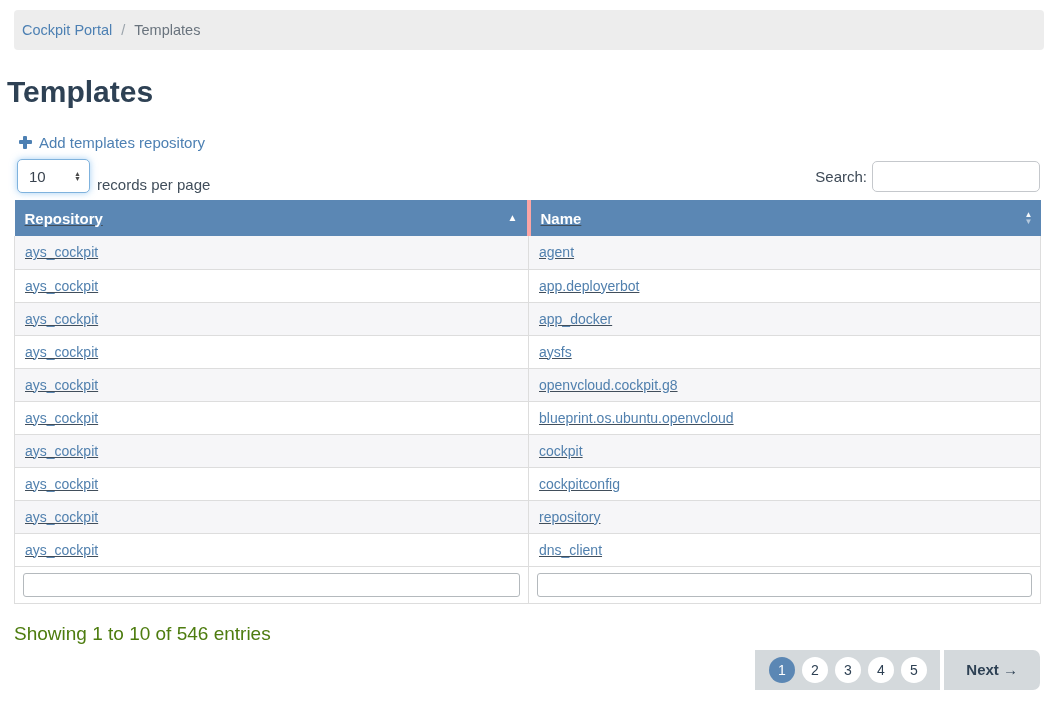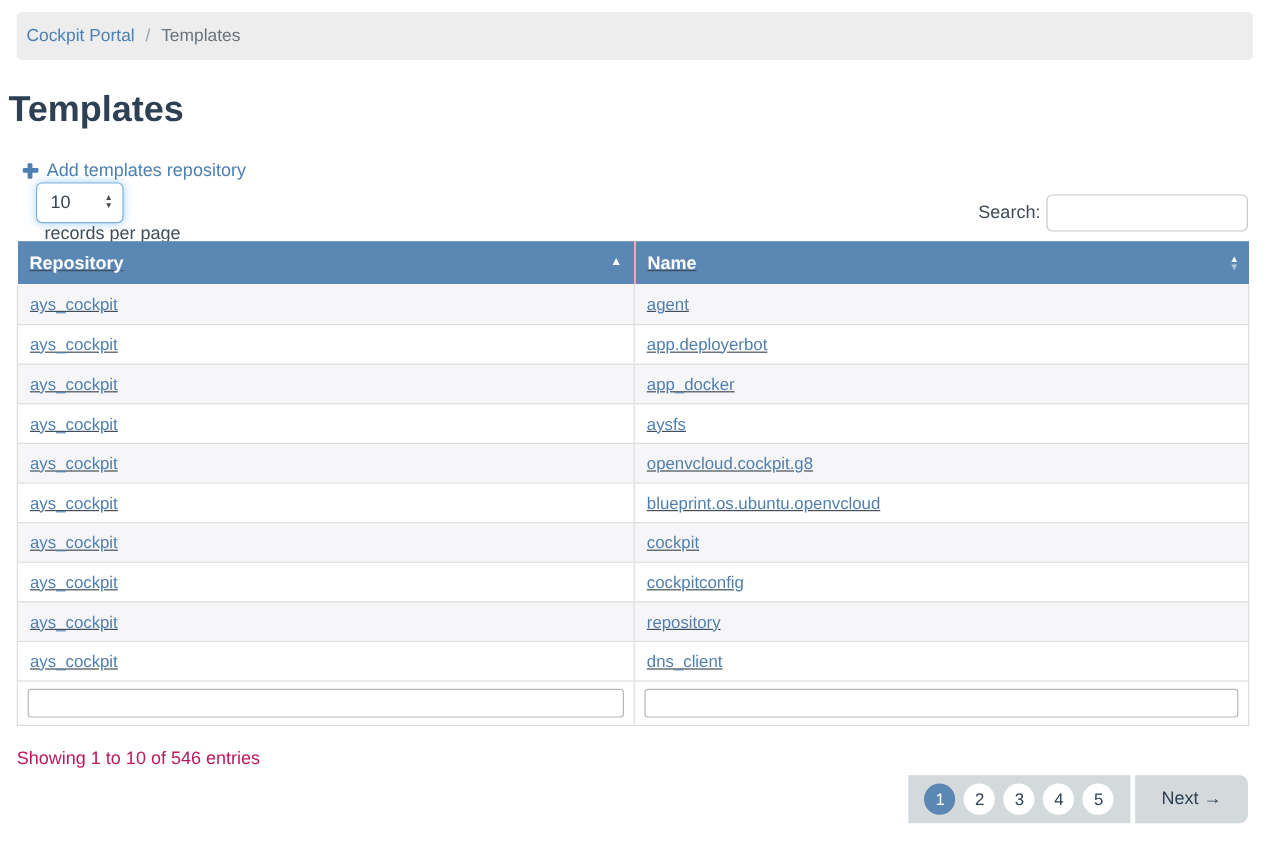--- a/index.html
+++ b/index.html
@@ -42,21 +42,21 @@
   .plus-icon::before { content: ""; position: absolute; left: 4px; top: 0; width: 4px; height: 13px; background: #4d80b3; border-radius: 1px; }
   .plus-icon::after  { content: ""; position: absolute; top: 4px; left: 0; width: 13px; height: 4px; background: #4d80b3; border-radius: 1px; }
 
   
   .controls {
     margin: 7px 14px 0 14px;
     width: 1026px; height: 34px;
     display: flex; align-items: center; justify-content: space-between;
     font-size: 15px;
   }
-  .length-group { display: flex; align-items: flex-start; margin-left: 16px; flex-direction: column; }
+  .length-group { display: flex; align-items: flex-end; margin-left: 3px; }
   .records-select {
     width: 73px; height: 34px;
     background: #fff;
     border: 1px solid #7fb2dd;
     border-radius: 5px;
     box-shadow: 0 0 7px rgba(92,169,233,0.55);
     display: flex; align-items: center; justify-content: space-between;
     padding: 0 8px 0 11px;
     font-size: 15px; color: #39434f;
     cursor: pointer;
@@ -88,21 +88,21 @@
   thead th {
     height: 36px;
     background: #5b87b4;
     color: #ffffff;
     font-size: 15px; font-weight: bold;
     text-align: left;
     padding: 0 26px 0 10px;
     position: relative;
     cursor: pointer;
   }
-  thead th.th-name { border-left: 2px solid #fca5a5; }
+  thead th.th-name { border-left: 4px solid #fca5a5; }
   .sort-asc {
     position: absolute; right: 9px; top: 50%; transform: translateY(-50%);
     font-size: 10px; color: #ffffff; line-height: 10px;
   }
   .sort-both {
     position: absolute; right: 8px; top: 50%; transform: translateY(-50%);
     display: flex; flex-direction: column; align-items: center;
     font-size: 8px; line-height: 7px;
   }
   .sort-both .up { color: rgba(255,255,255,0.95); }
@@ -132,39 +132,40 @@
     width: 100%; height: 24px;
     border: 1px solid #b4b9bd;
     border-radius: 3px;
     padding: 0 6px;
     font-size: 14px;
     font-family: "Liberation Sans", sans-serif;
     outline: none;
   }
 
   
-  .table-info { margin: 19px 0 0 14px; font-size: 15px; color: #be185d; }
+  .table-info { margin: 19px 0 0 14px; font-size: 19px; color: #4d7c0f; }
   .pagination-row {
     margin: 5px 18px 0 0;
     display: flex; justify-content: flex-end; align-items: center;
   }
   .pg-seg { background: #d4d9dc; height: 40px; display: flex; align-items: center; }
   .pg-prev {
     border-radius: 7px 0 0 7px;
     padding: 0 22px;
     font-size: 15px; color: #2e4154;
     margin-right: 4px;
     cursor: pointer;
   }
   .pg-numbers { padding: 0 10px; margin-right: 4px; }
   .pg-next {
     border-radius: 0 7px 7px 0;
     padding: 0 22px;
     font-size: 15px; color: #2e4154;
     cursor: pointer;
+    font-weight: bold;
   }
   .page-num {
     width: 26px; height: 26px;
     border-radius: 50%;
     background: #ffffff; color: #2e4154;
     font-size: 14px;
     display: flex; align-items: center; justify-content: center;
     margin: 0 3.5px;
     cursor: pointer;
   }

